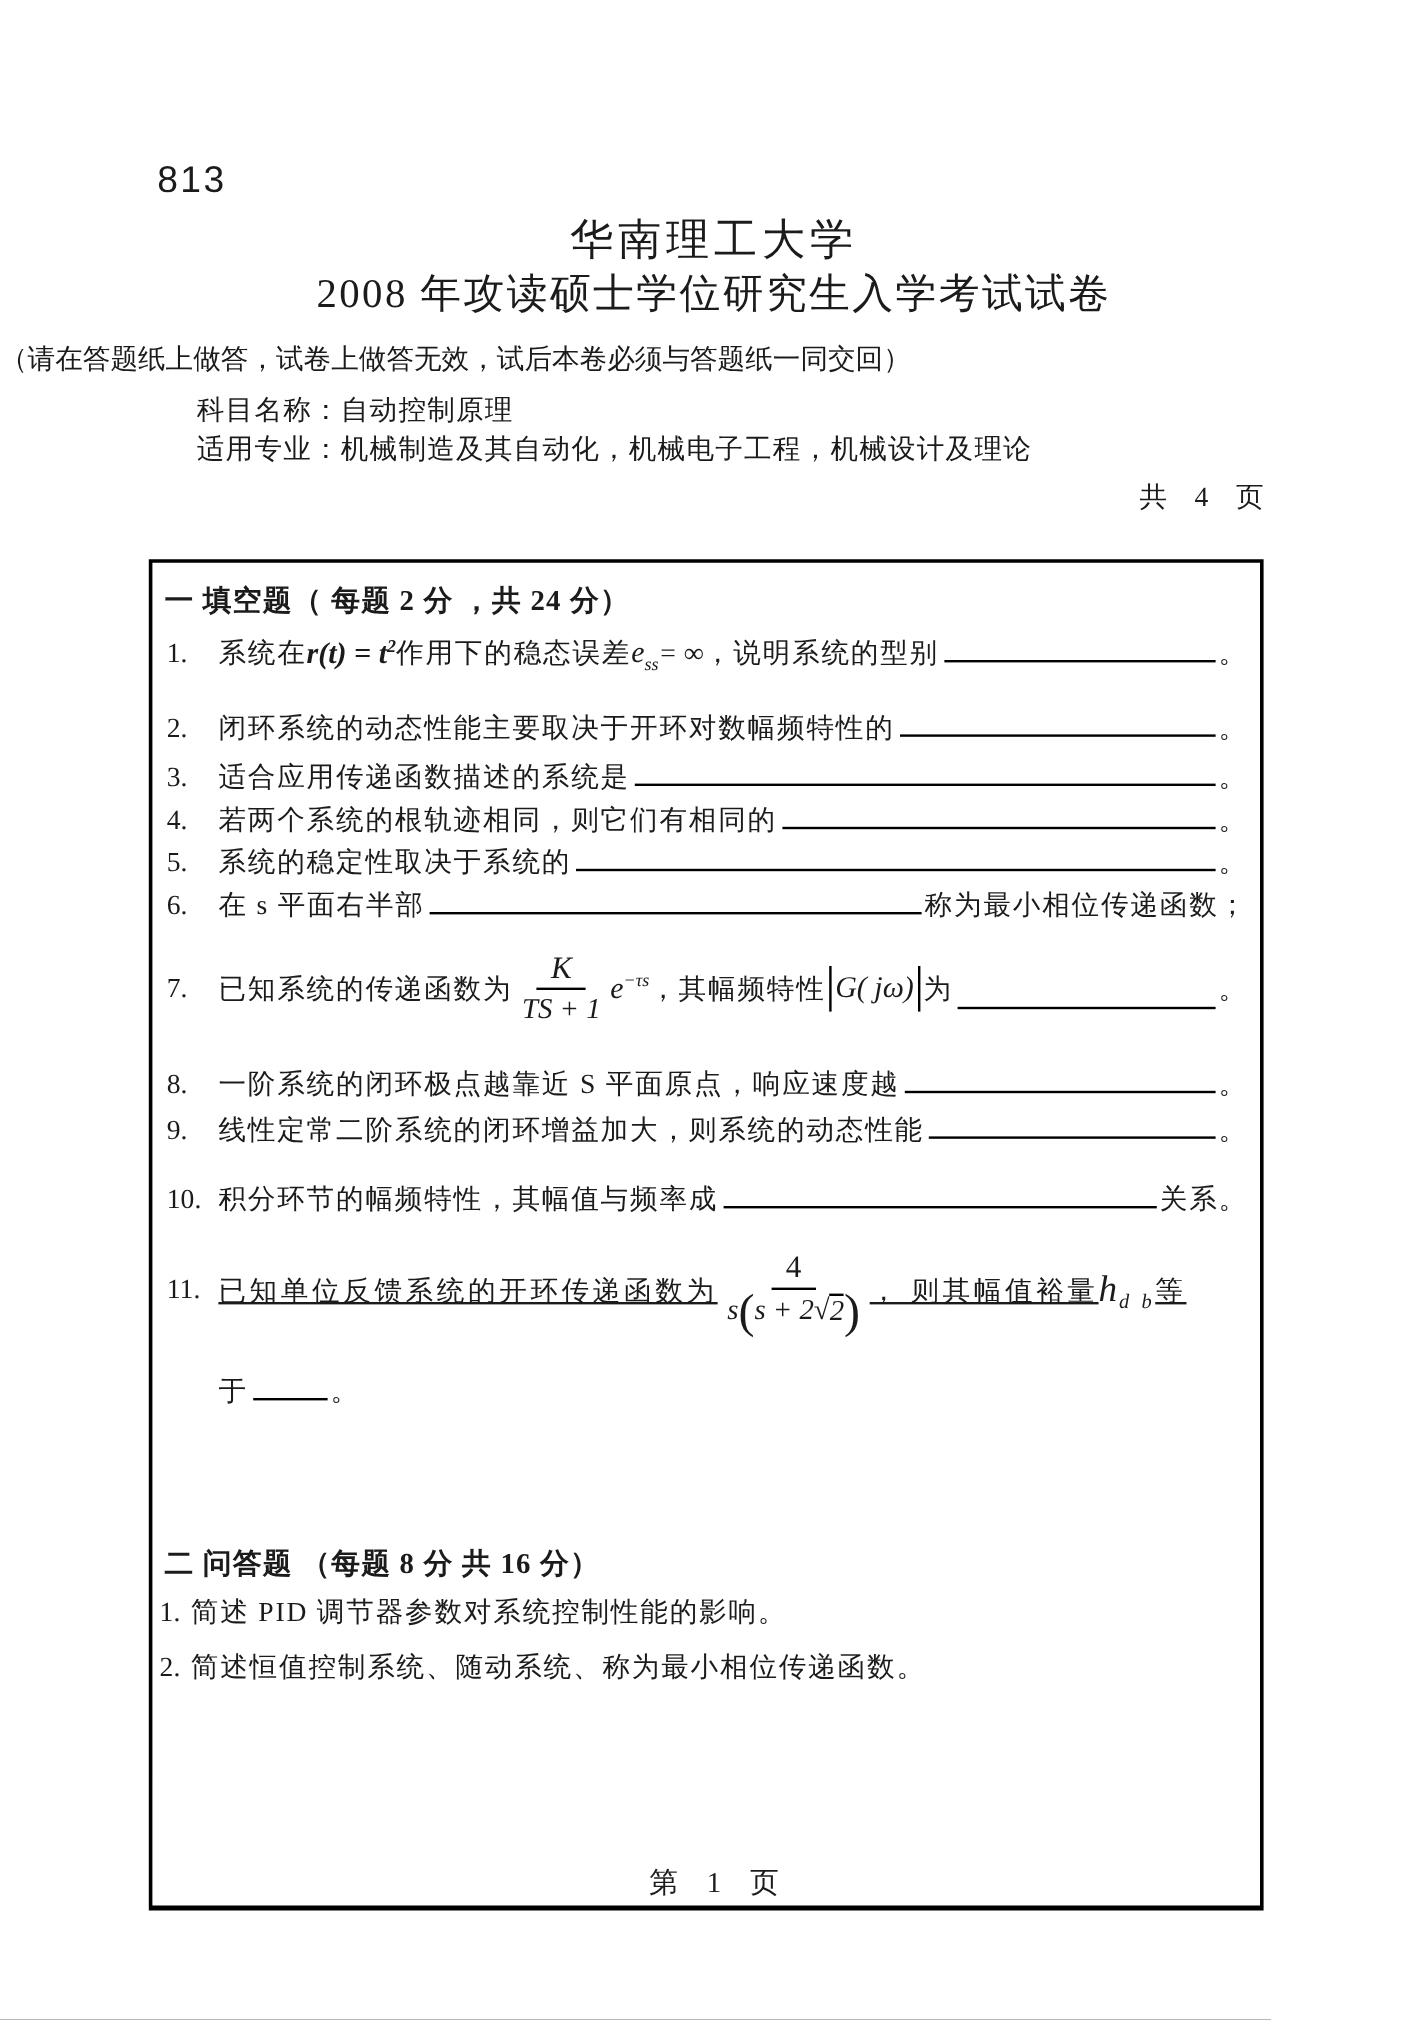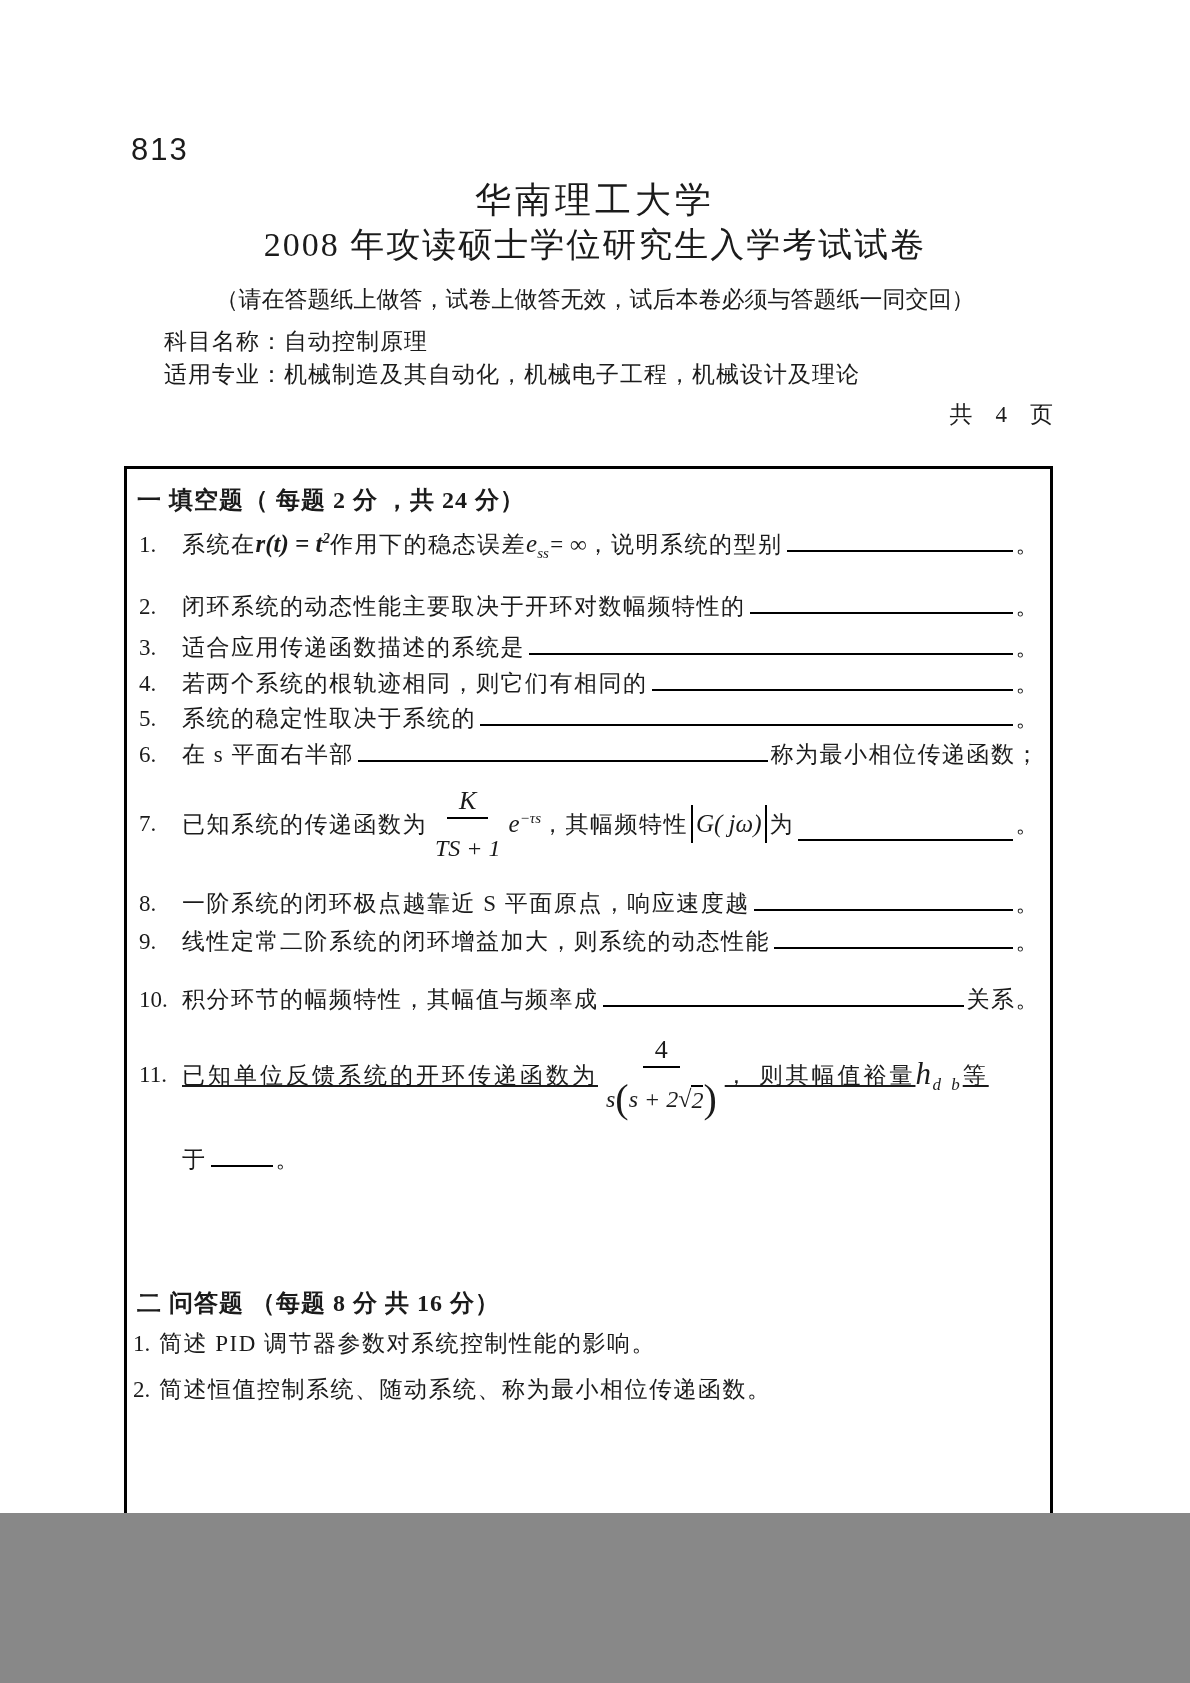--- a/index.html
+++ b/index.html
@@ -1,23 +1,23 @@
 <!DOCTYPE html>
 <html><head>
 <meta charset="utf-8">
 <style>
   html,body{margin:0;padding:0;background:#888;}
-  .page{position:relative;width:1190px;height:1513px;background:#ffffff;margin:0 auto;
+  .page{position:relative;width:1190px;height:1683px;background:#ffffff;margin:0 auto;
         font-family:"Liberation Serif","DejaVu Serif",serif;color:#1b1b1b;overflow:hidden;}
   .abs{position:absolute;}
   .code{left:131px;top:132px;font-family:"Liberation Sans","DejaVu Sans",sans-serif;
         font-size:31px;letter-spacing:2px;}
   .uni{left:0;right:0;top:176px;text-align:center;font-size:36px;letter-spacing:4px;}
   .title{left:0;right:0;top:222px;text-align:center;font-size:34px;letter-spacing:2px;}
-  .note{left:0;right:0;top:284px;text-align:center;font-size:23px;}
+  .note{left:0;right:0;top:284px;font-size:23px;}
   .subject{left:164px;top:326px;font-size:23px;letter-spacing:1px;}
   .majors{left:164px;top:359px;font-size:23px;letter-spacing:1px;}
   .pages{right:137px;top:399px;font-size:23px;}
   .footer{left:0;right:0;top:1553px;text-align:center;font-size:24px;}
   .box{left:124px;top:422px;width:929px;height:1126px;border:3px solid #000;
        border-bottom-width:4px;box-sizing:border-box;margin-top:44px;}
   .sec-head{position:absolute;left:10px;font-size:24px;font-weight:bold;letter-spacing:1px;}
   .q{position:absolute;left:12px;right:10px;display:flex;align-items:baseline;
      font-size:23px;letter-spacing:1.5px;white-space:nowrap;height:30px;}
   .qc{align-items:center;}
@@ -25,21 +25,21 @@
   .qn2{flex:0 0 26px;letter-spacing:0;}
   .blank{border-bottom:2px solid #000;height:1em;margin:0 3px 0 4px;}
   .grow{flex:1 1 auto;}
   .qc .blank{height:1.35em;}
   .mi{font-style:italic;letter-spacing:0;font-family:"Liberation Serif",serif;}
   .mb{font-weight:bold;font-style:italic;letter-spacing:0;}
   sup{font-size:15px;letter-spacing:0;}
   sub{font-size:15px;letter-spacing:0;}
   .frac{display:inline-flex;flex-direction:column;align-items:center;margin:0 8px;letter-spacing:0;}
   .frac .fn{padding:0 12px 3px;border-bottom:2px solid #000;line-height:1.05;font-size:26px;}
-  .frac .fdn{padding-top:16px;line-height:1.1;font-size:24px;display:inline-flex;align-items:center;}
+  .frac .fdn{padding-top:3px;line-height:1.1;font-size:24px;display:inline-flex;align-items:center;}
   .bp{font-size:40px;font-weight:300;line-height:0.75;font-style:normal;letter-spacing:0;}
   .radarg{border-top:2px solid #000;font-style:italic;}
   .absbar{width:0;border-left:2px solid #000;height:38px;margin:0 3px;}
   .hx{font-size:31px;font-style:italic;}
   .hsb{font-size:17px;font-style:italic;letter-spacing:3px;}
   .wsp{letter-spacing:3px;text-decoration:underline;}
 </style>
 </head>
 <body>
 

